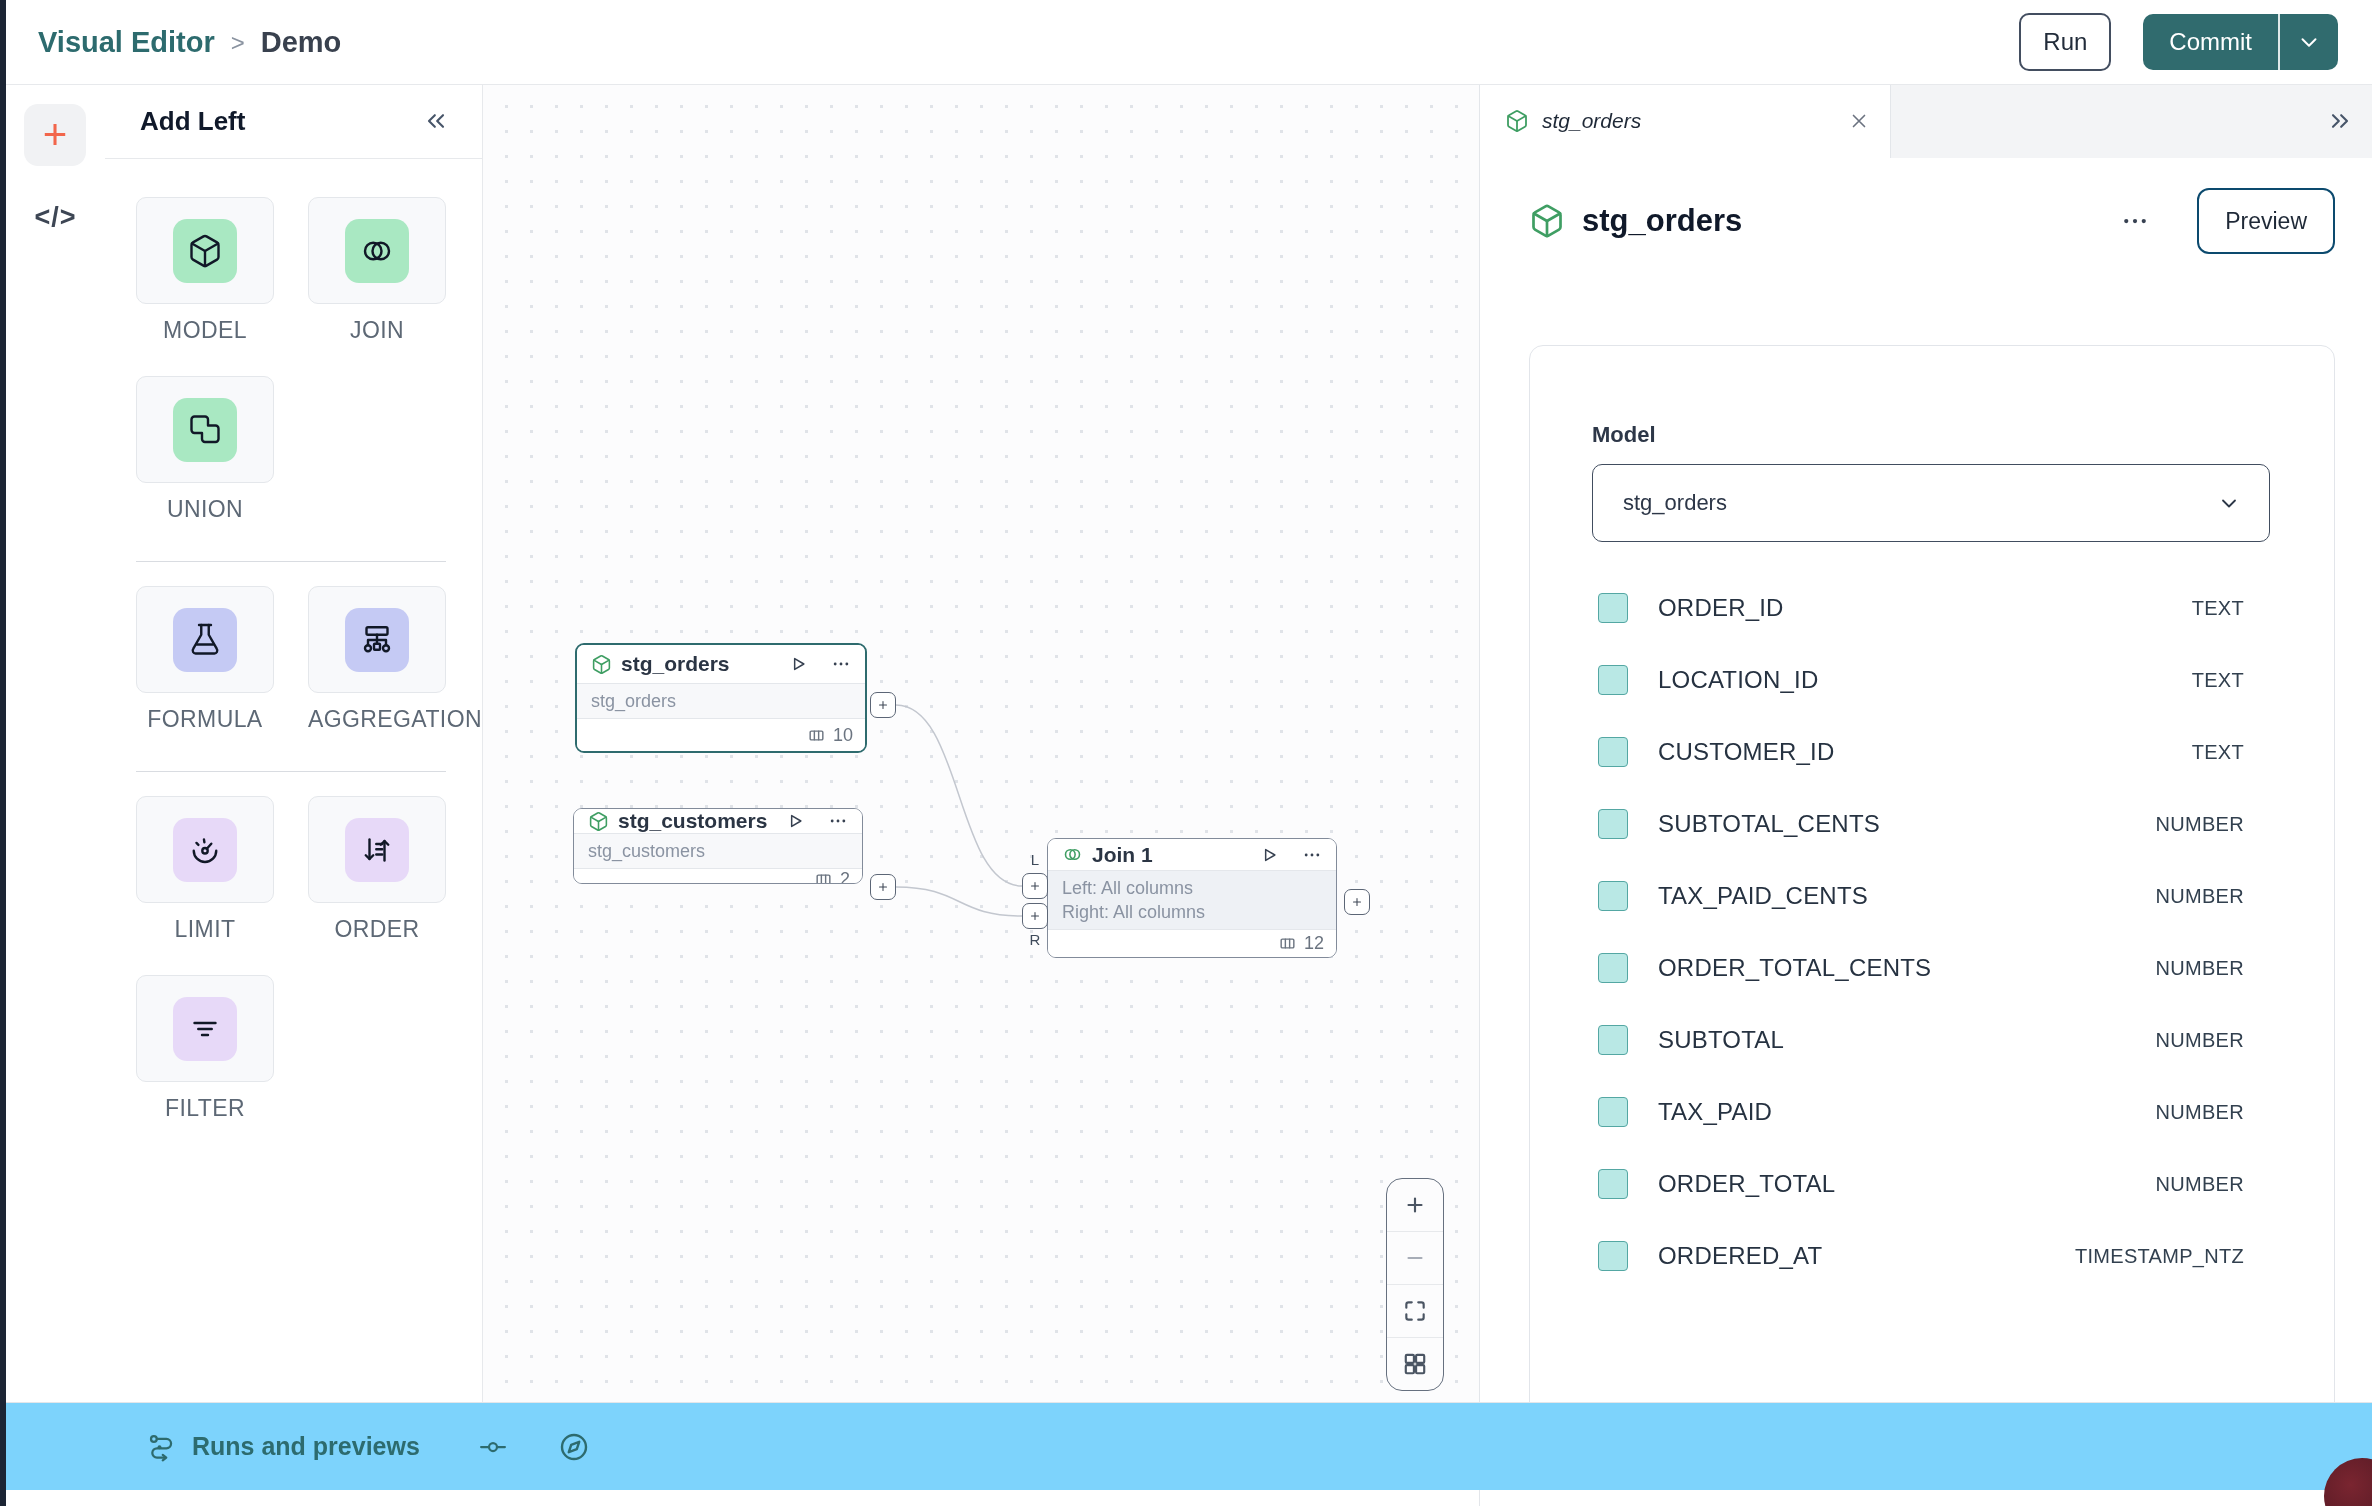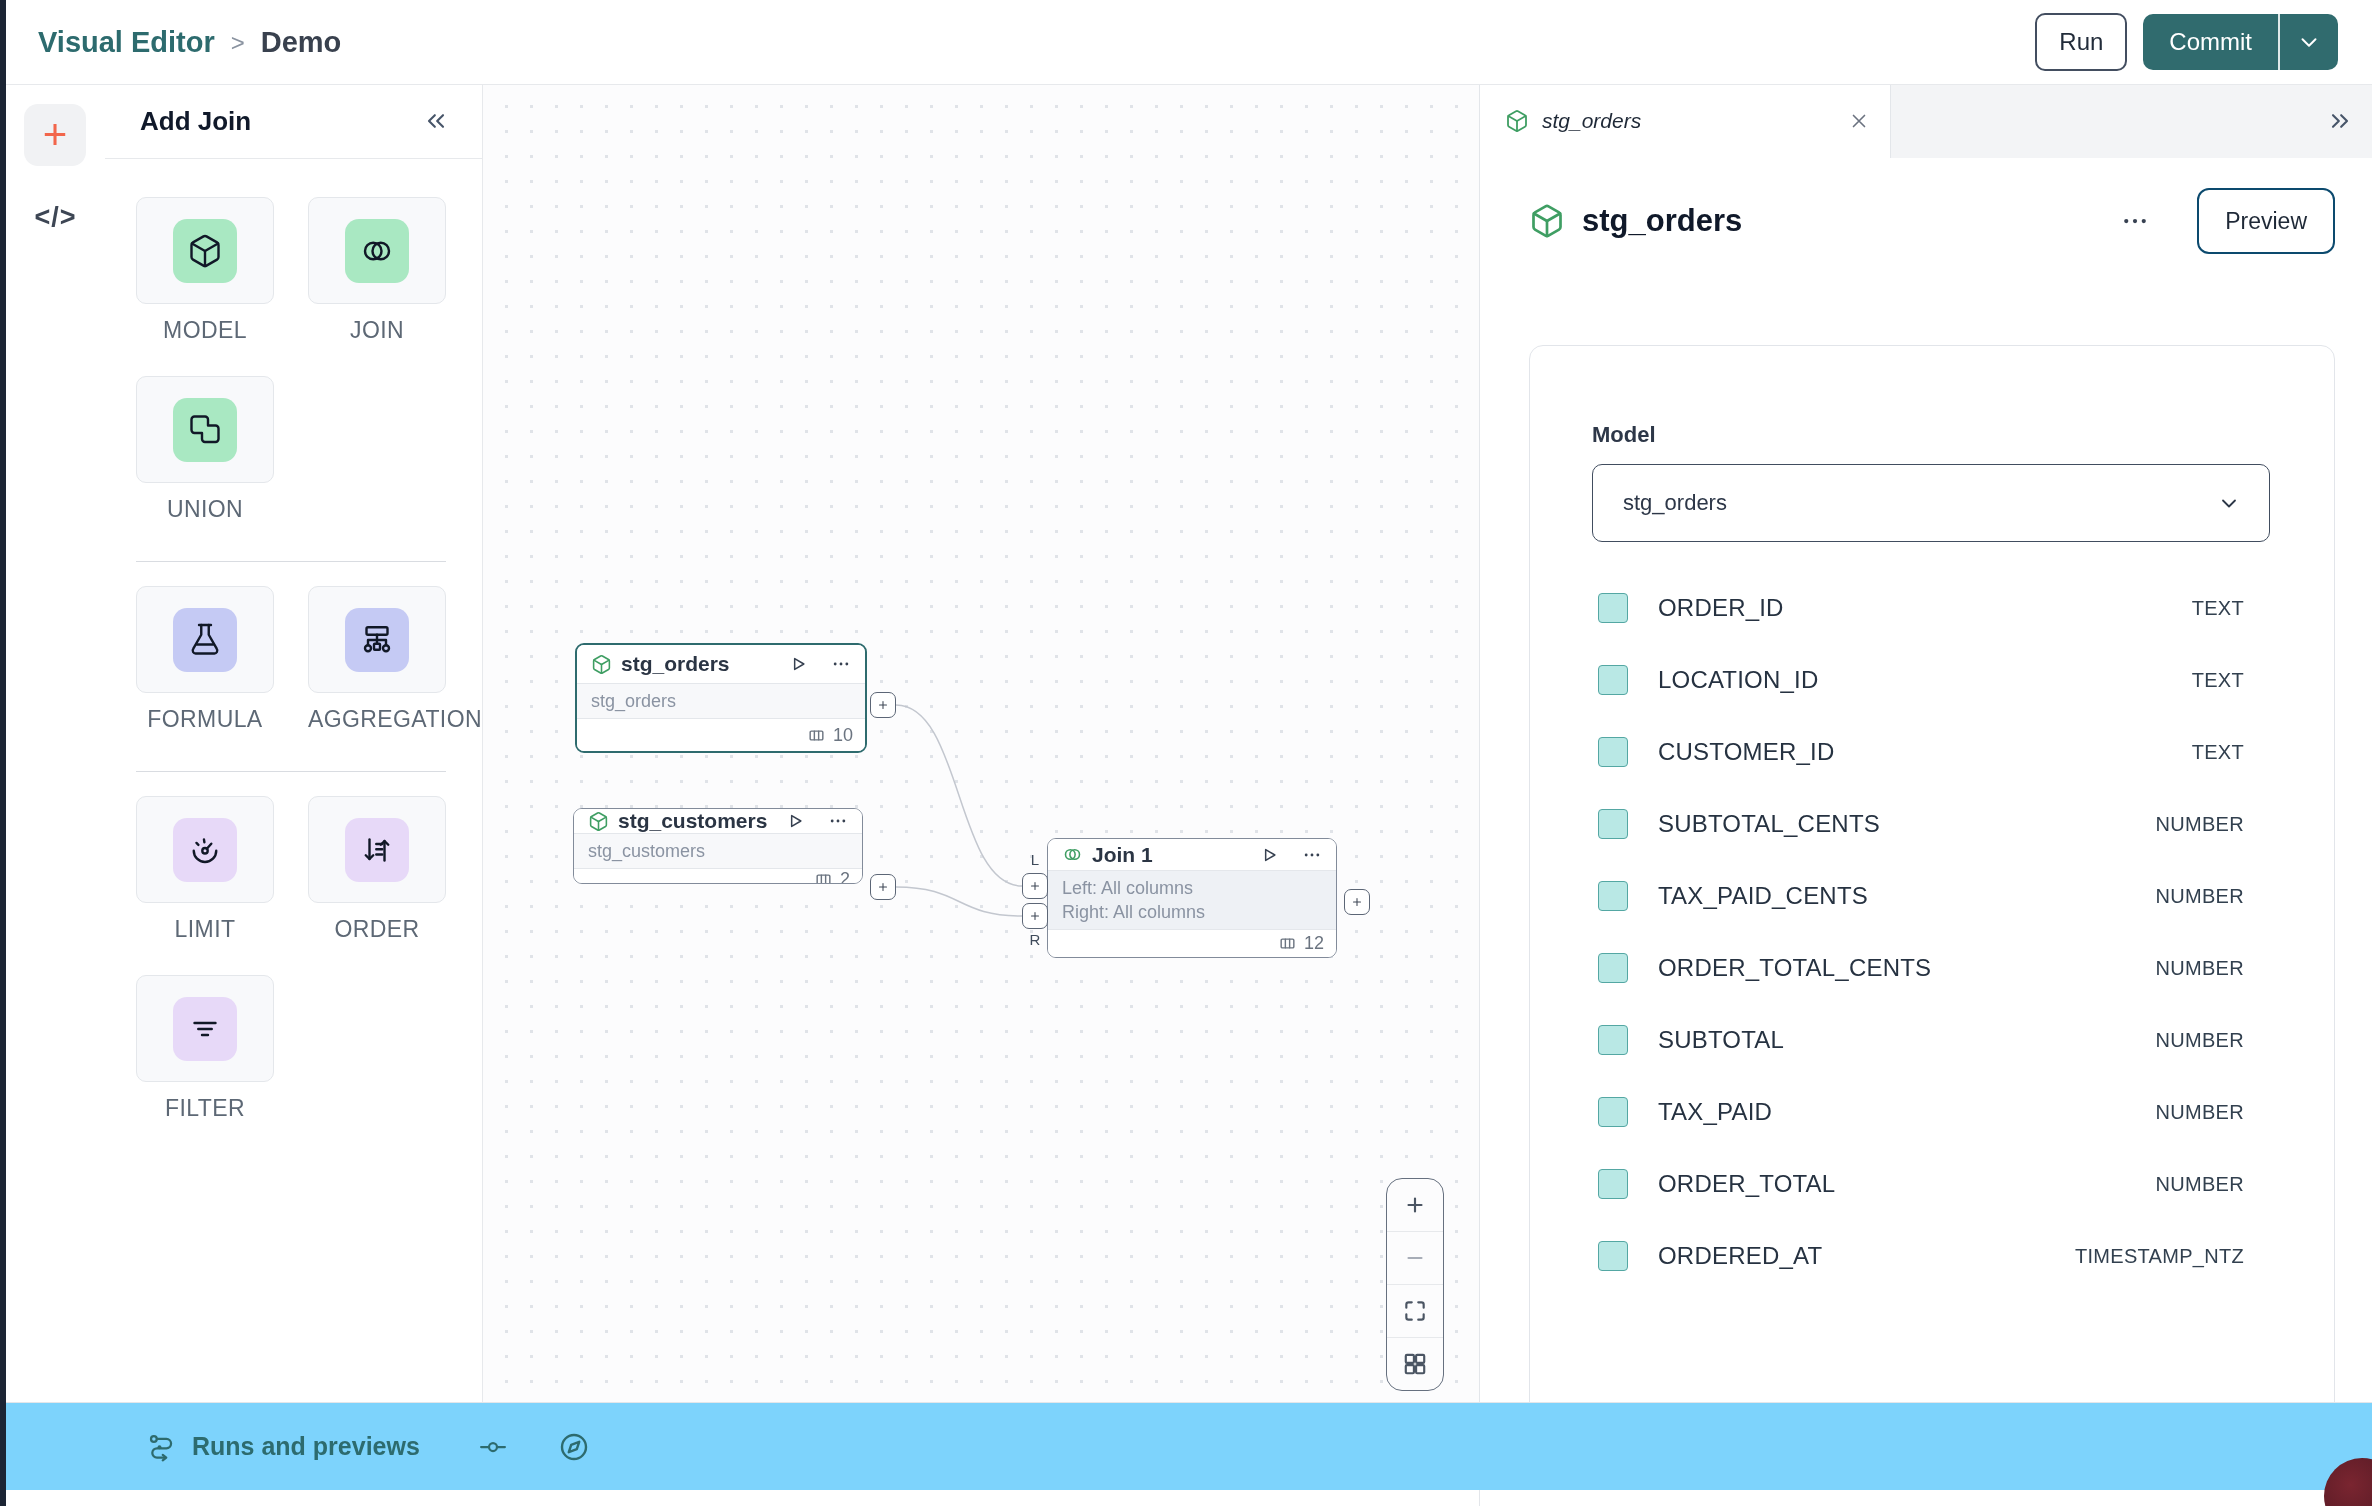--- a/index.html
+++ b/index.html
@@ -8,21 +8,21 @@
   svg{display:block;}
 
   
   .leftstrip{position:absolute;left:0;top:0;width:6px;height:1506px;background:#1c2534;z-index:30;}
   .topbar{position:absolute;left:6px;right:0;top:0;height:84px;background:#fff;
           border-bottom:1px solid #e7e9ec;display:flex;align-items:center;z-index:5;}
   .crumbs{display:flex;align-items:center;gap:16px;margin-left:32px;font-size:29px;font-weight:700;}
   .crumb-root{color:#2d6b6e;}
   .crumb-sep{color:#8a93a0;font-size:24px;font-weight:400;margin-top:2px;}
   .crumb-cur{color:#39414e;}
-  .topbar-actions{margin-left:auto;display:flex;align-items:center;gap:16px;margin-right:34px;}
+  .topbar-actions{margin-left:auto;display:flex;align-items:center;gap:32px;margin-right:34px;}
   .btn-run{height:54px;padding:0 22px;border:2px solid #434e60;border-radius:10px;background:#fff;
            font-size:24px;color:#222c3a;display:flex;align-items:center;}
   .btn-commit-group{display:flex;height:56px;border-radius:10px;overflow:hidden;background:#306b6e;color:#fff;}
   .btn-commit{padding:0 26px;display:flex;align-items:center;font-size:24px;}
   .btn-commit-caret{width:58px;display:flex;align-items:center;justify-content:center;
                     border-left:2px solid rgba(255,255,255,.85);}
 
   
   .rail{position:absolute;left:6px;top:84px;width:99px;bottom:87px;background:#fff;
         border-right:1px solid #e7e9ec;z-index:4;}
@@ -153,21 +153,21 @@
     </div>
   </div>
 
   <div class="rail">
     <div class="rail-add" style="font-size:42px;font-weight:400;">+</div>
     <div class="rail-code">&lt;/&gt;</div>
   </div>
 
   <div class="panel-nodes">
     <div class="panel-nodes-head">
-      <div class="panel-nodes-title">Add Join</div>
+      <div class="panel-nodes-title">Add Left</div>
       <div class="panel-collapse">
         <span><svg width="28" height="28" viewBox="0 0 24 24" fill="none" stroke="currentColor" stroke-width="1.8" stroke-linecap="round" stroke-linejoin="round">
               <path d="M11 17l-5-5 5-5M18 17l-5-5 5-5"></path>
             </svg></span>
       </div>
     </div>
     <div class="node-groups">
         <div class="node-group">
           <div class="node-cell">
             <div class="node-card">

